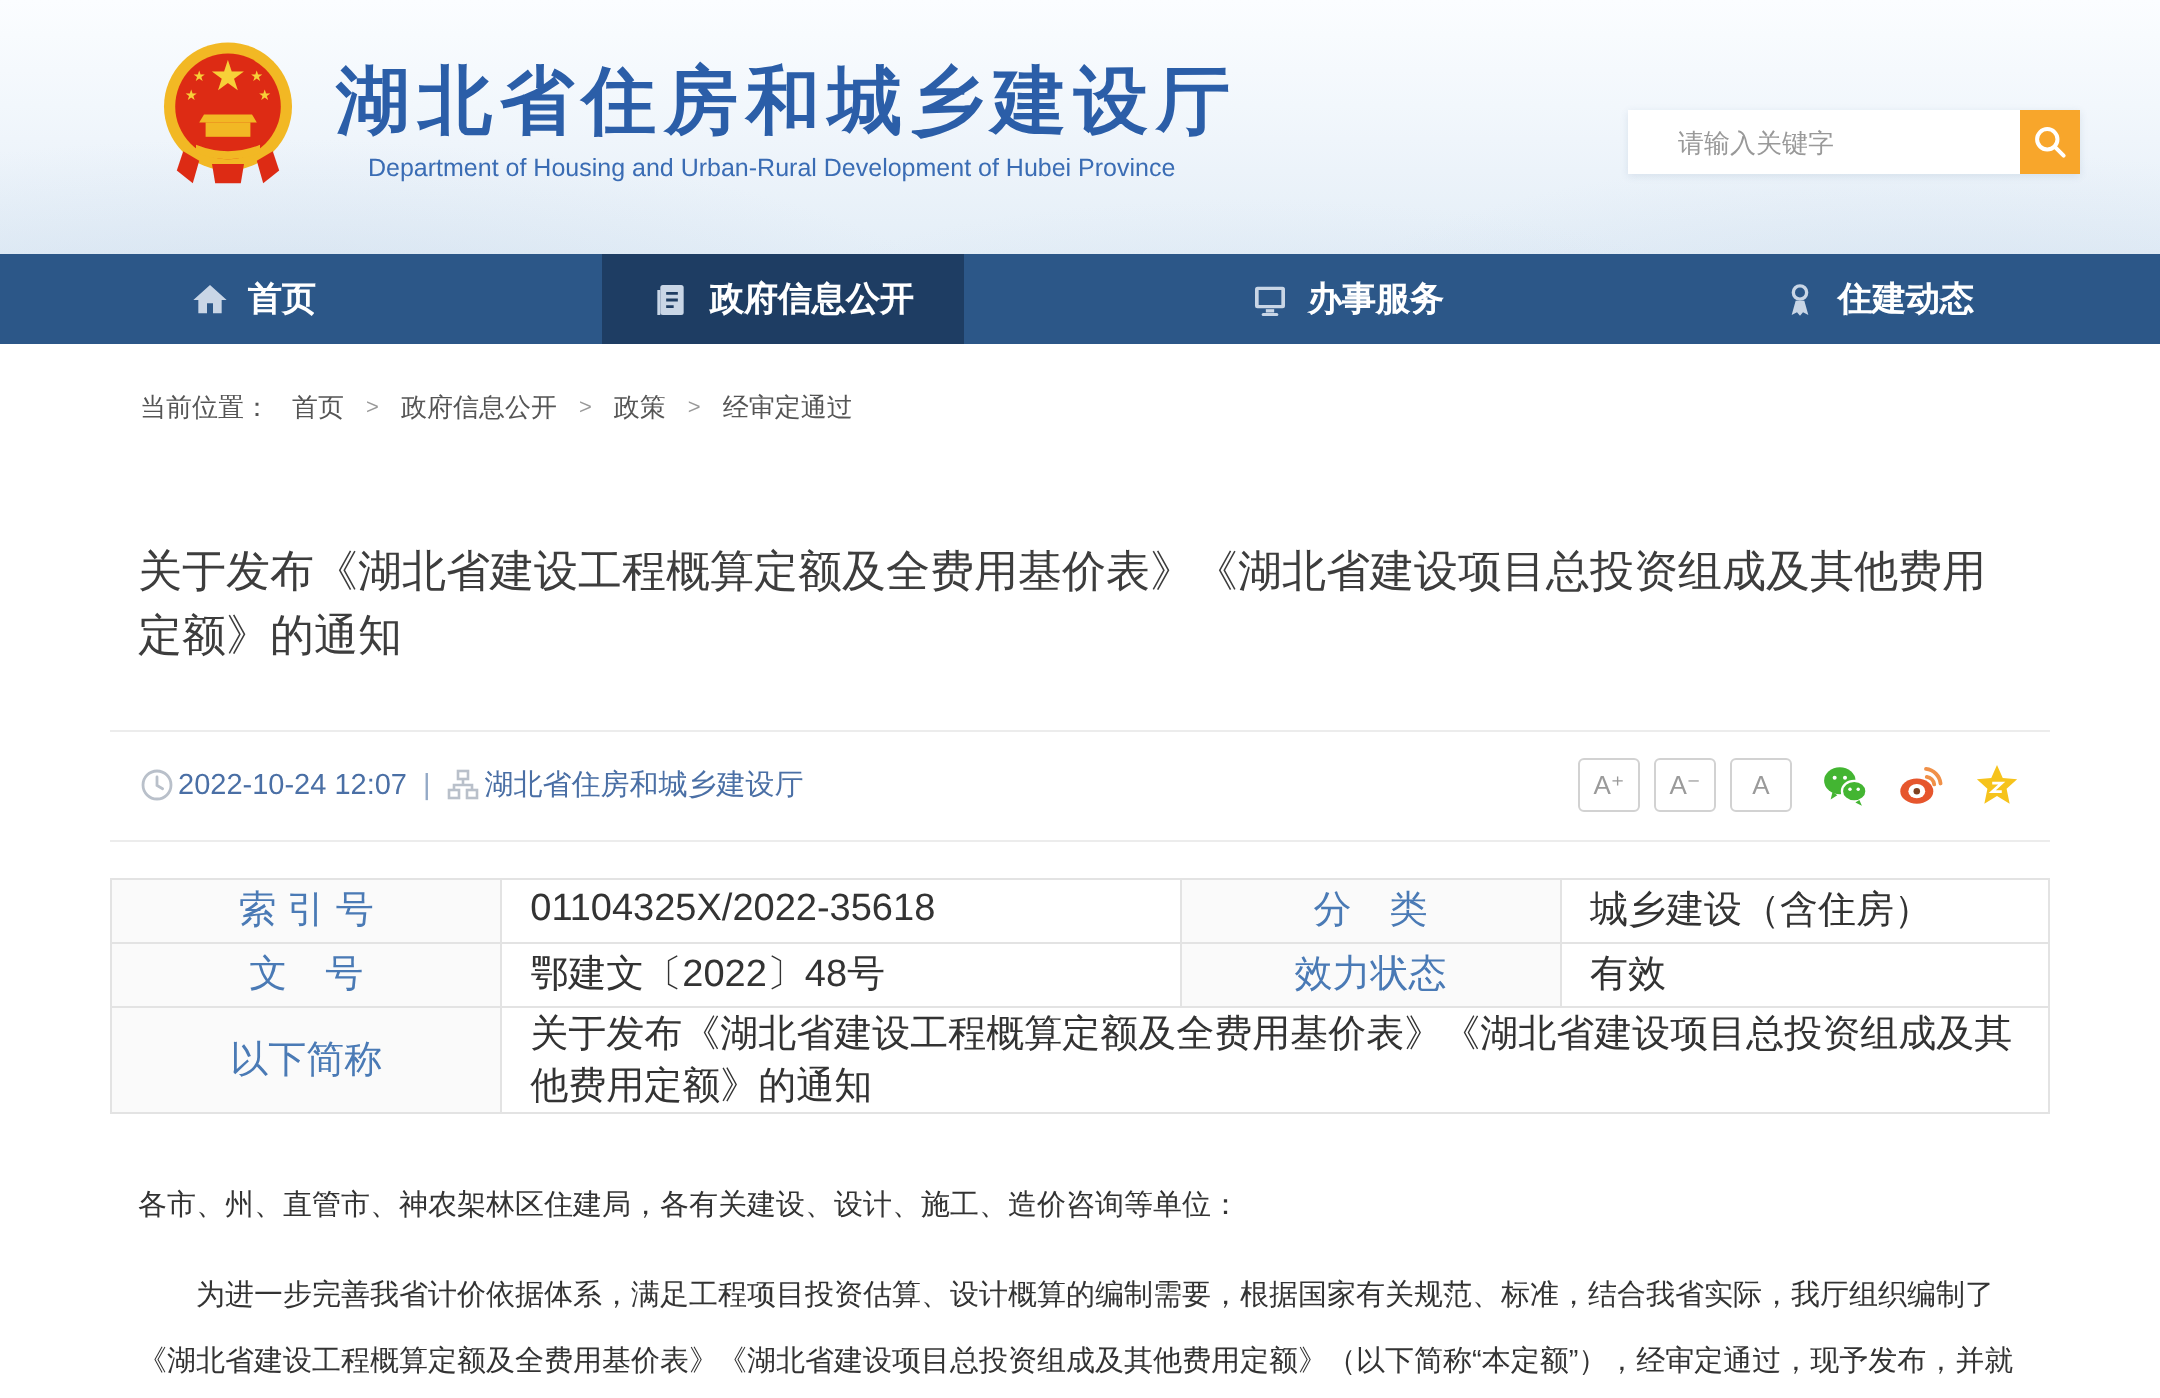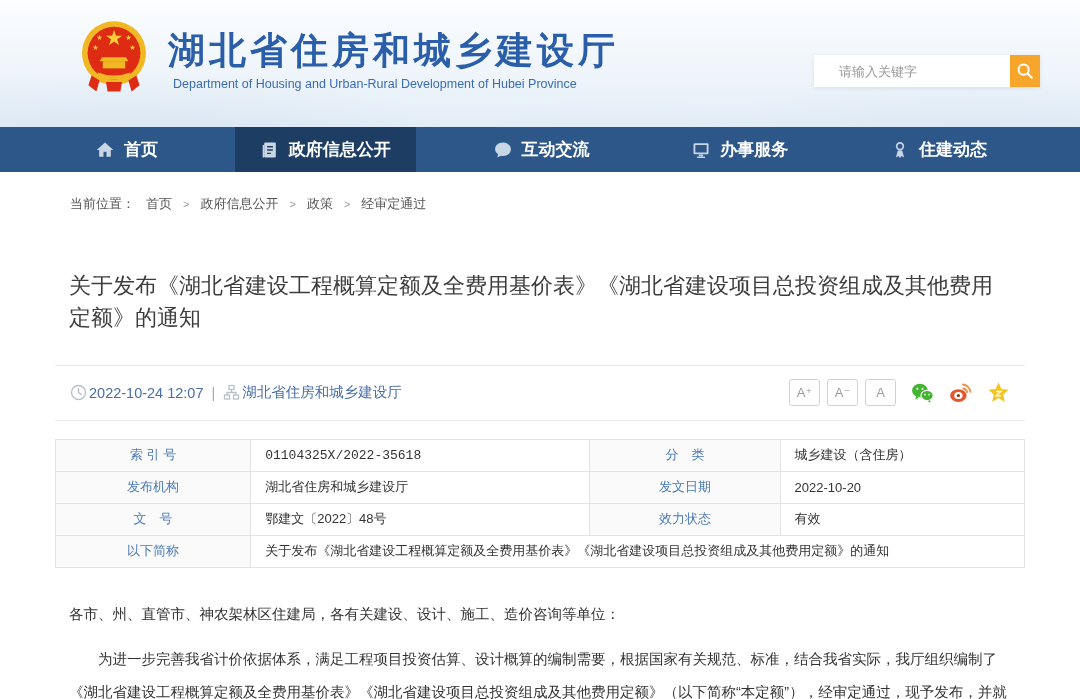--- a/index.html
+++ b/index.html
@@ -10,21 +10,21 @@
   .header { position:relative; height:127px;
     background:linear-gradient(180deg,#fbfdff 0%,#eff5fb 55%,#e4eef7 100%); }
   .header::before { content:""; position:absolute; inset:0; pointer-events:none;
     background:
       radial-gradient(55% 130% at 12% 135%, rgba(188,207,229,.40), transparent 62%),
       radial-gradient(45% 120% at 58% 150%, rgba(198,214,233,.35), transparent 60%),
       radial-gradient(50% 130% at 90% 140%, rgba(188,207,229,.38), transparent 62%); }
   .emblem { position:absolute; left:74px; top:16px; width:80px; height:84px; }
   .site-title { position:absolute; left:168px; top:26px; font-size:37px; font-weight:bold;
     color:#2b5ea8; letter-spacing:4px; white-space:nowrap; }
-  .site-subtitle { position:absolute; left:173px; top:77px; font-size:12.5px; color:#3a6cb4; }
+  .site-subtitle { position:absolute; left:184px; top:77px; font-size:12.5px; color:#3a6cb4; }
   .search-box { position:absolute; right:40px; top:55px; display:flex; height:32px;
     box-shadow:0 1px 4px rgba(60,90,130,.12); }
   .search-input { width:196px; height:32px; border:none; outline:none; background:#fff;
     padding:0 25px; font-size:13px; color:#333; }
   .search-input::placeholder { color:#999; }
   .search-btn { width:30px; height:32px; border:none; background:#f8a62b; cursor:pointer;
     display:flex; align-items:center; justify-content:center; }
 
   
   .nav { height:45px; background:#2c5788; display:flex; align-items:stretch;
@@ -51,25 +51,25 @@
   .meta-left { display:flex; align-items:center; gap:2px; font-size:14.5px; color:#4a6fa5; }
   .meta-sep { color:#93a9c6; margin:0 6px; }
   .meta-right { display:flex; align-items:center; }
   .font-btn { width:31px; height:27px; border:1px solid #d2d2d2; border-radius:3px;
     background:#fff; color:#9a9a9a; font-size:13px; margin-left:7px; cursor:pointer;
     display:flex; align-items:center; justify-content:center;
     font-family:"Liberation Sans","DejaVu Sans",sans-serif; }
   .share-icon { width:23px; height:23px; margin-left:15px; cursor:pointer; }
 
   
-  .info-table { width:100%; border-collapse:collapse; margin-top:18px; font-size:13px; }
+  .info-table { width:100%; border-collapse:collapse; margin-top:18px; font-size:19px; }
   .info-table td { border:1px solid #e3e3e3; height:32px; }
   td.cell-label { background:#fafafa; color:#4a7ab5; text-align:center; }
   td.cell-value { background:#fff; color:#333; padding-left:14px; }
-  .w1 { width:200px; } .w2 { width:345px;font-family:Liberation Mono, monospace; } .w3 { width:195px; } .w4 { width:250px; }
+  .w1 { width:200px; } .w2 { width:345px; } .w3 { width:195px; } .w4 { width:250px; }
 
   
   .body-text { margin:30px 14px 0 14px; font-size:14.5px; color:#333; line-height:2.25; }
   .body-text p.indented { text-indent:2em; margin-top:13px; }
 </style>
 </head>
 <body>
 
 <div class="header">
   <svg class="emblem" viewBox="0 0 100 104">
@@ -110,26 +110,20 @@
   <div class="nav-item active">
     <svg class="nav-icon" viewBox="0 0 24 24">
       <rect x="5" y="3" width="14" height="18" rx="1.5" fill="#c9d6e6"></rect>
       <path d="M8.5 8 h7 M8.5 12 h7 M8.5 16 h4.5" stroke="#1e3d63" stroke-width="1.7" fill="none"></path>
       <rect x="3.2" y="6" width="1.8" height="15" fill="#c9d6e6"></rect>
     </svg>
     <span>政府信息公开</span>
   </div>
   <div class="nav-item">
     <svg class="nav-icon" viewBox="0 0 24 24">
-      <path d="M12 3 C6.6 3 2.5 6.5 2.5 10.8 c0 2.5 1.4 4.7 3.5 6.2 L5.2 21 l4.3-2.2 c.8.2 1.6.3 2.5.3 5.4 0 9.5-3.5 9.5-7.9 S17.4 3 12 3 Z" fill="#c9d6e6"></path>
-    </svg>
-    <span>互动交流</span>
-  </div>
-  <div class="nav-item">
-    <svg class="nav-icon" viewBox="0 0 24 24">
       <rect x="3" y="4" width="18" height="13" rx="1.5" fill="#c9d6e6"></rect>
       <rect x="5.2" y="6" width="13.6" height="9" fill="#2c5788"></rect>
       <rect x="9.5" y="17.5" width="5" height="2" fill="#c9d6e6"></rect>
       <rect x="7" y="19.8" width="10" height="1.8" rx=".9" fill="#c9d6e6"></rect>
     </svg>
     <span>办事服务</span>
   </div>
   <div class="nav-item">
     <svg class="nav-icon" viewBox="0 0 24 24">
       <circle cx="12" cy="7.5" r="4" fill="none" stroke="#c9d6e6" stroke-width="2"></circle>
@@ -200,26 +194,20 @@
 
   <table class="info-table">
     <tbody>
         <tr>
       <td class="cell-label w1">索 引 号</td>
       <td class="cell-value w2">01104325X/2022-35618</td>
       <td class="cell-label w3">分　类</td>
       <td class="cell-value w4">城乡建设（含住房）</td>
     </tr>
     <tr>
-      <td class="cell-label">发布机构</td>
-      <td class="cell-value">湖北省住房和城乡建设厅</td>
-      <td class="cell-label">发文日期</td>
-      <td class="cell-value">2022-10-20</td>
-    </tr>
-    <tr>
       <td class="cell-label">文　号</td>
       <td class="cell-value">鄂建文〔2022〕48号</td>
       <td class="cell-label">效力状态</td>
       <td class="cell-value">有效</td>
     </tr>
     <tr>
       <td class="cell-label">以下简称</td>
       <td class="cell-value" colspan="3">关于发布《湖北省建设工程概算定额及全费用基价表》《湖北省建设项目总投资组成及其他费用定额》的通知</td>
     </tr>
   </tbody>

